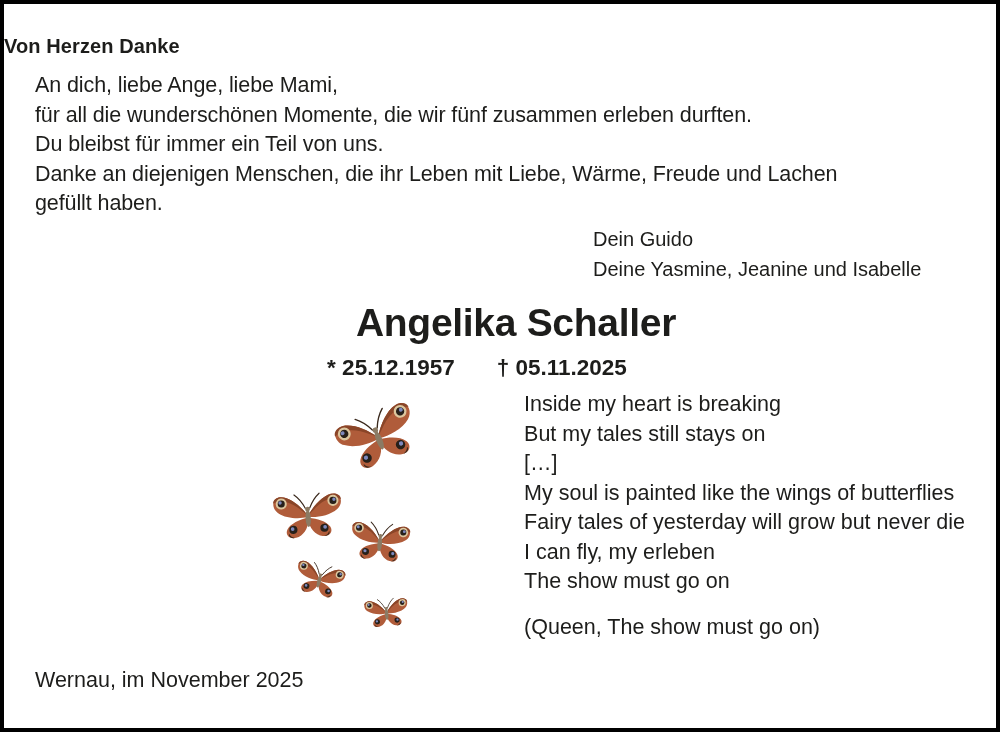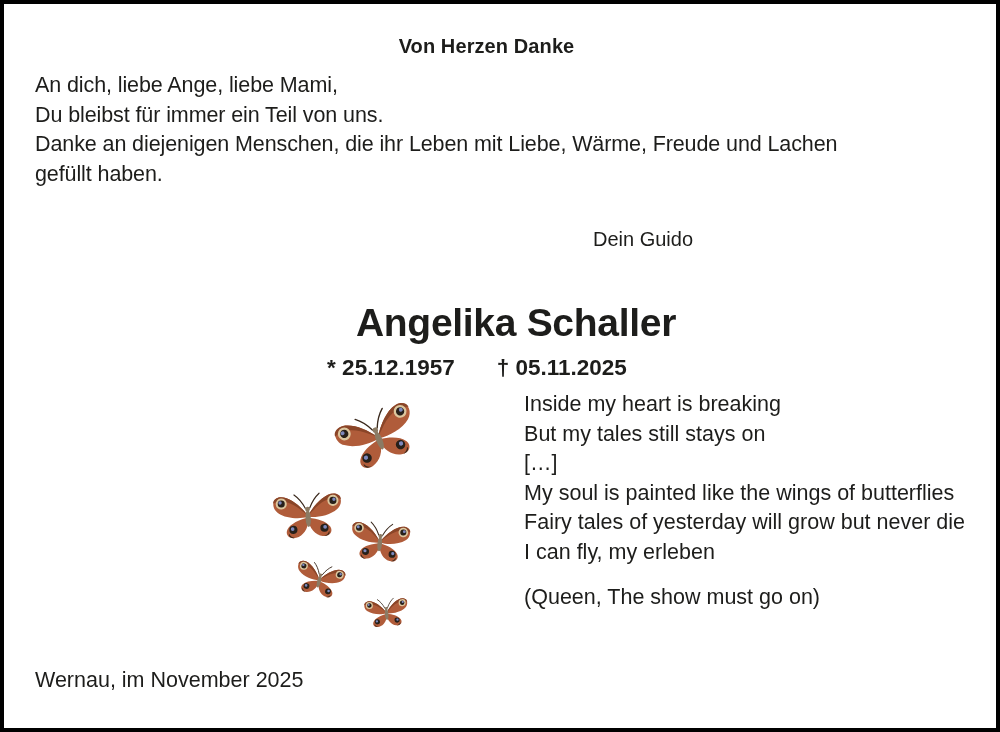--- a/index.html
+++ b/index.html
@@ -16,21 +16,20 @@
     border: 4px solid var(--border, #000000);
     font-family: "Liberation Sans", sans-serif;
     color: var(--text, #1d1d1b);
     overflow: hidden;
   }
   .title {
     position: absolute;
     top: 31px;
     left: 0;
     width: 965px;
-    text-align: center;
     font-size: 20px;
     font-weight: 700;
     letter-spacing: 0.1px;
   }
   .message {
     position: absolute;
     left: 31px;
     top: 67px;
     font-size: 21.5px;
     line-height: 29.5px;
@@ -146,27 +145,29 @@
     </symbol>
   </defs>
 </svg>
 
 <div class="page">
 
   <div class="title">Von Herzen Danke</div>
 
   <div class="message">
     <div>An dich, liebe Ange, liebe Mami,</div>
+    <div>für all die wunderschönen Momente, die wir fünf zusammen erleben durften.</div>
     <div>Du bleibst für immer ein Teil von uns.</div>
     <div>Danke an diejenigen Menschen, die ihr Leben mit Liebe, Wärme, Freude und Lachen</div>
     <div>gefüllt haben.</div>
   </div>
 
   <div class="signature">
     <div>Dein Guido</div>
+    <div>Deine Yasmine, Jeanine und Isabelle</div>
   </div>
 
   <div class="name">Angelika Schaller</div>
 
   <div class="dates">
     <span class="birth">* 25.12.1957</span><span class="death">† 05.11.2025</span>
   </div>
 
   <svg class="bf bf1" viewBox="0 0 100 74">
       <use href="#bf-symbol"></use>
@@ -184,18 +185,19 @@
       <use href="#bf-symbol"></use>
     </svg>
 
   <div class="poem">
     <div>Inside my heart is breaking</div>
     <div>But my tales still stays on</div>
     <div>[…]</div>
     <div>My soul is painted like the wings of butterflies</div>
     <div>Fairy tales of yesterday will grow but never die</div>
     <div>I can fly, my erleben</div>
+    <div>The show must go on</div>
     <div class="attribution">(Queen, The show must go on)</div>
   </div>
 
   <div class="footer">Wernau, im November 2025</div>
 
 </div>
 
 </body></html>

